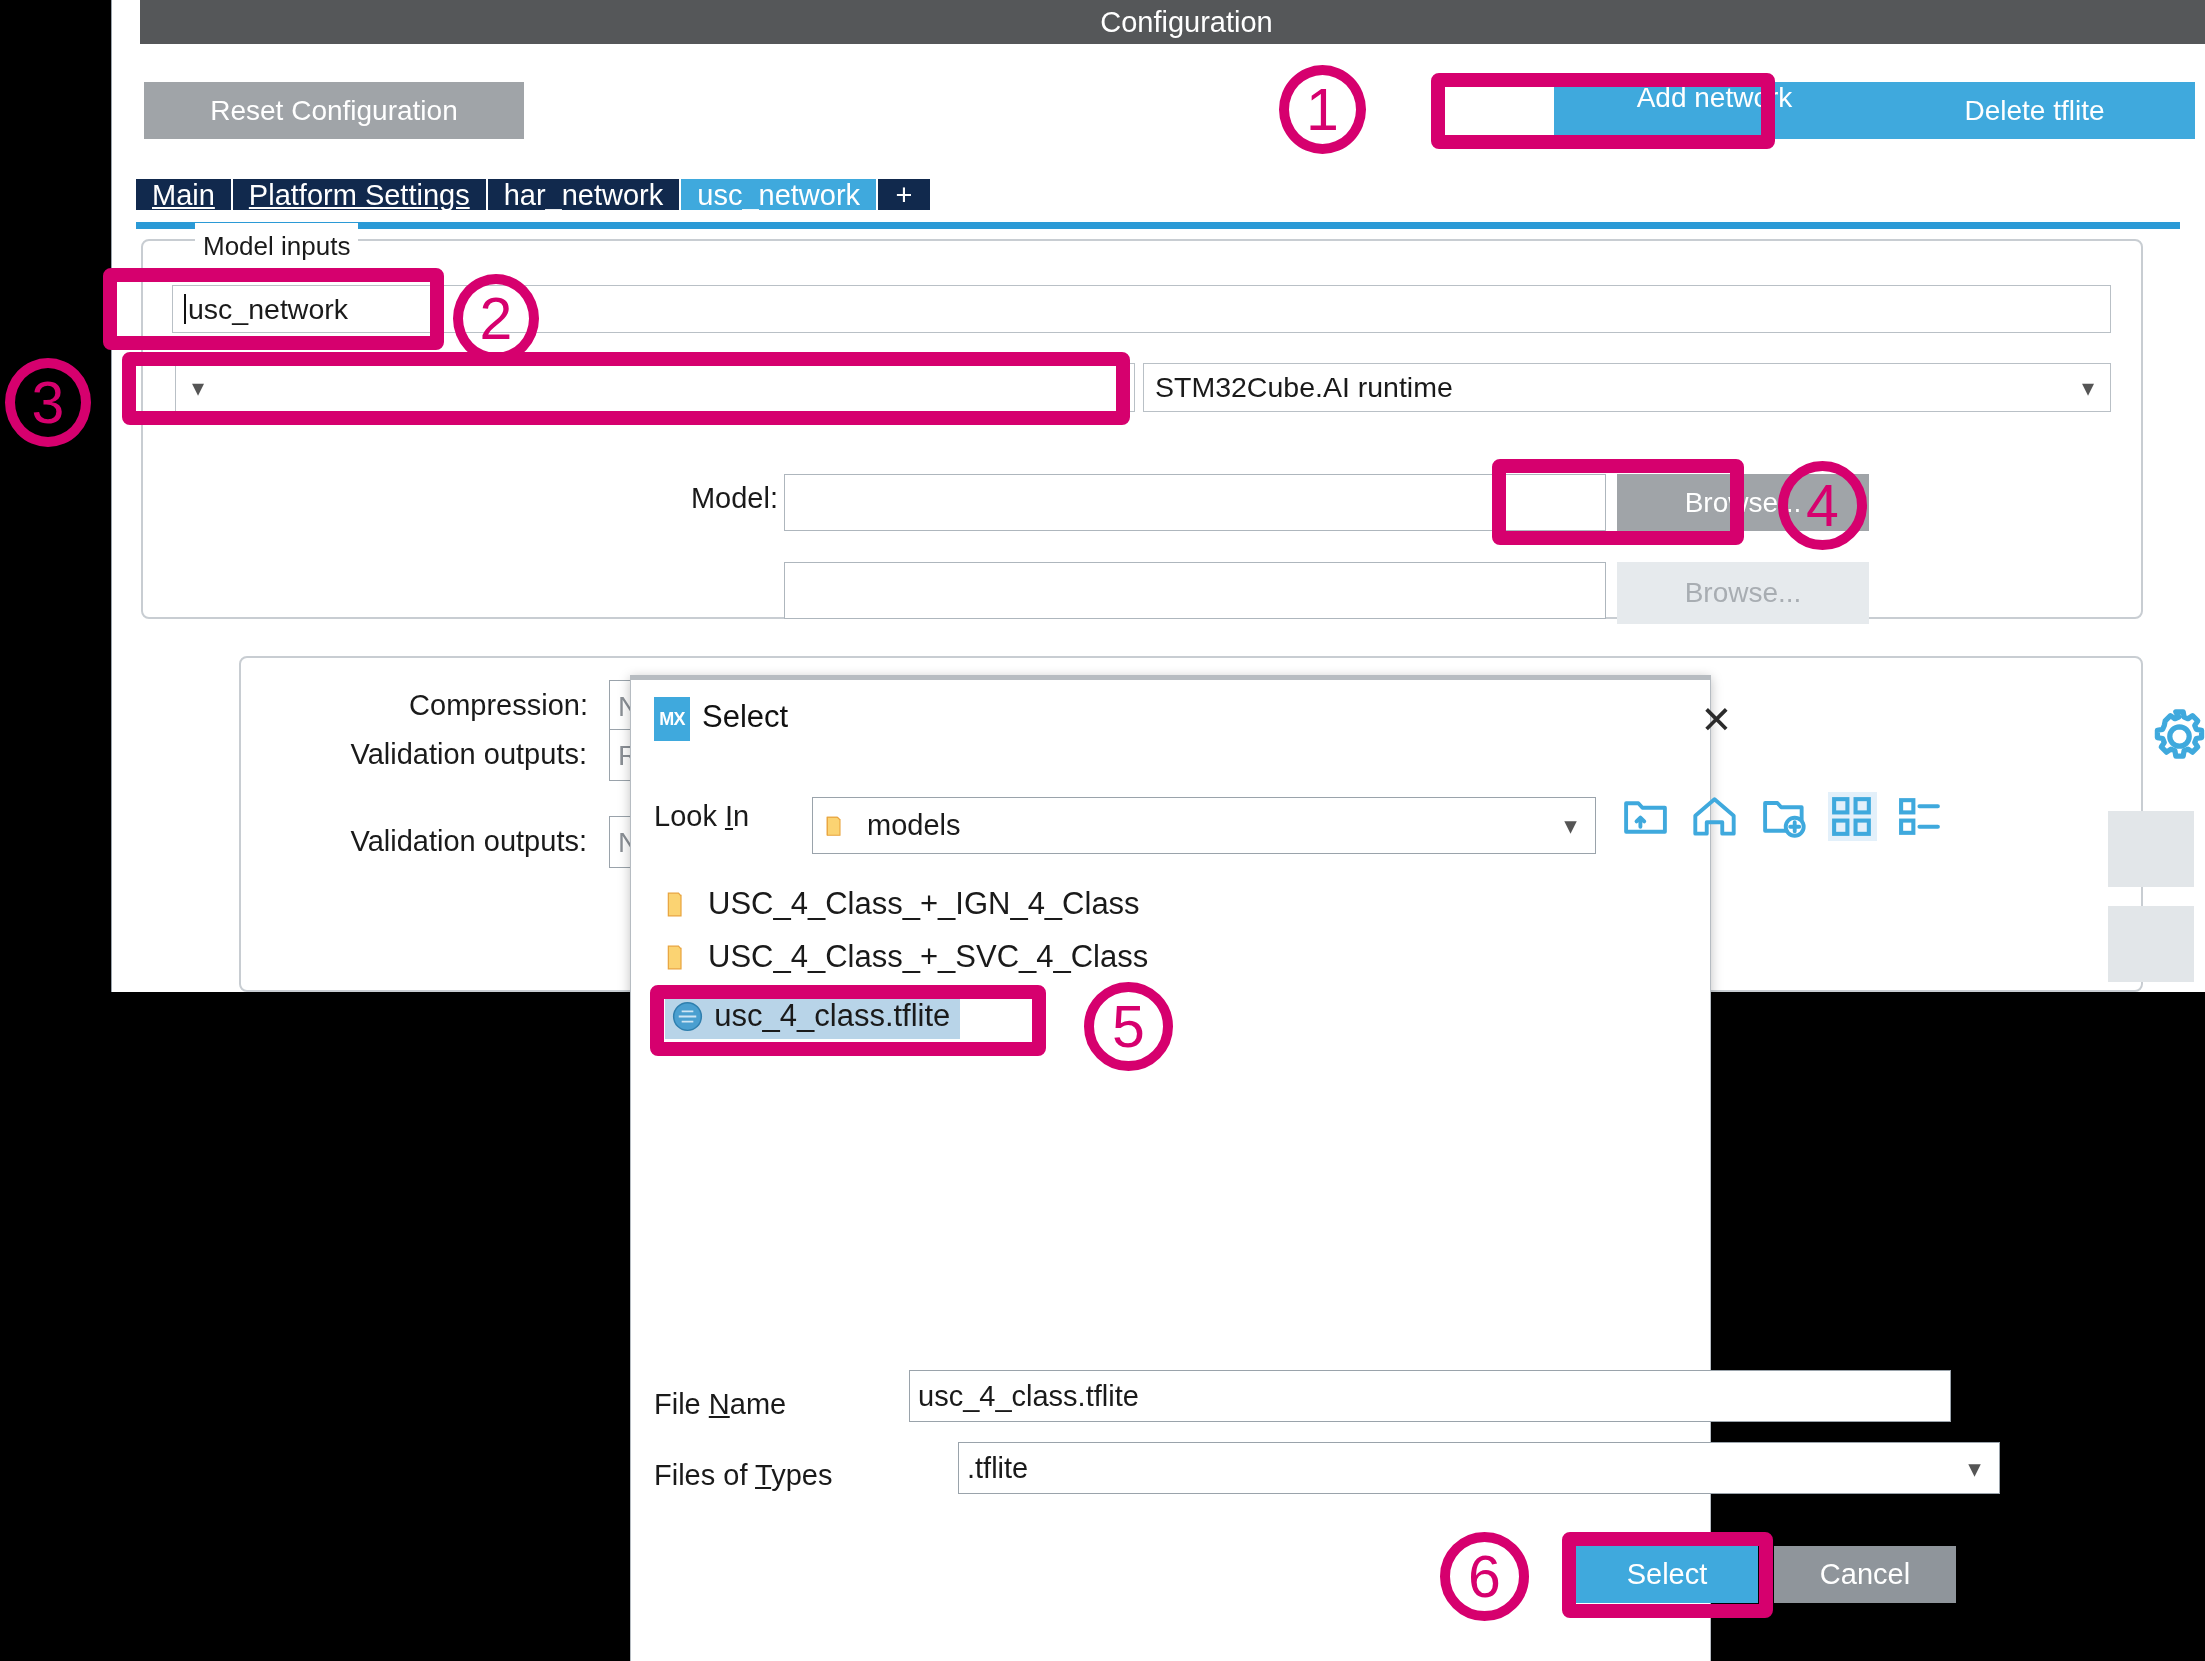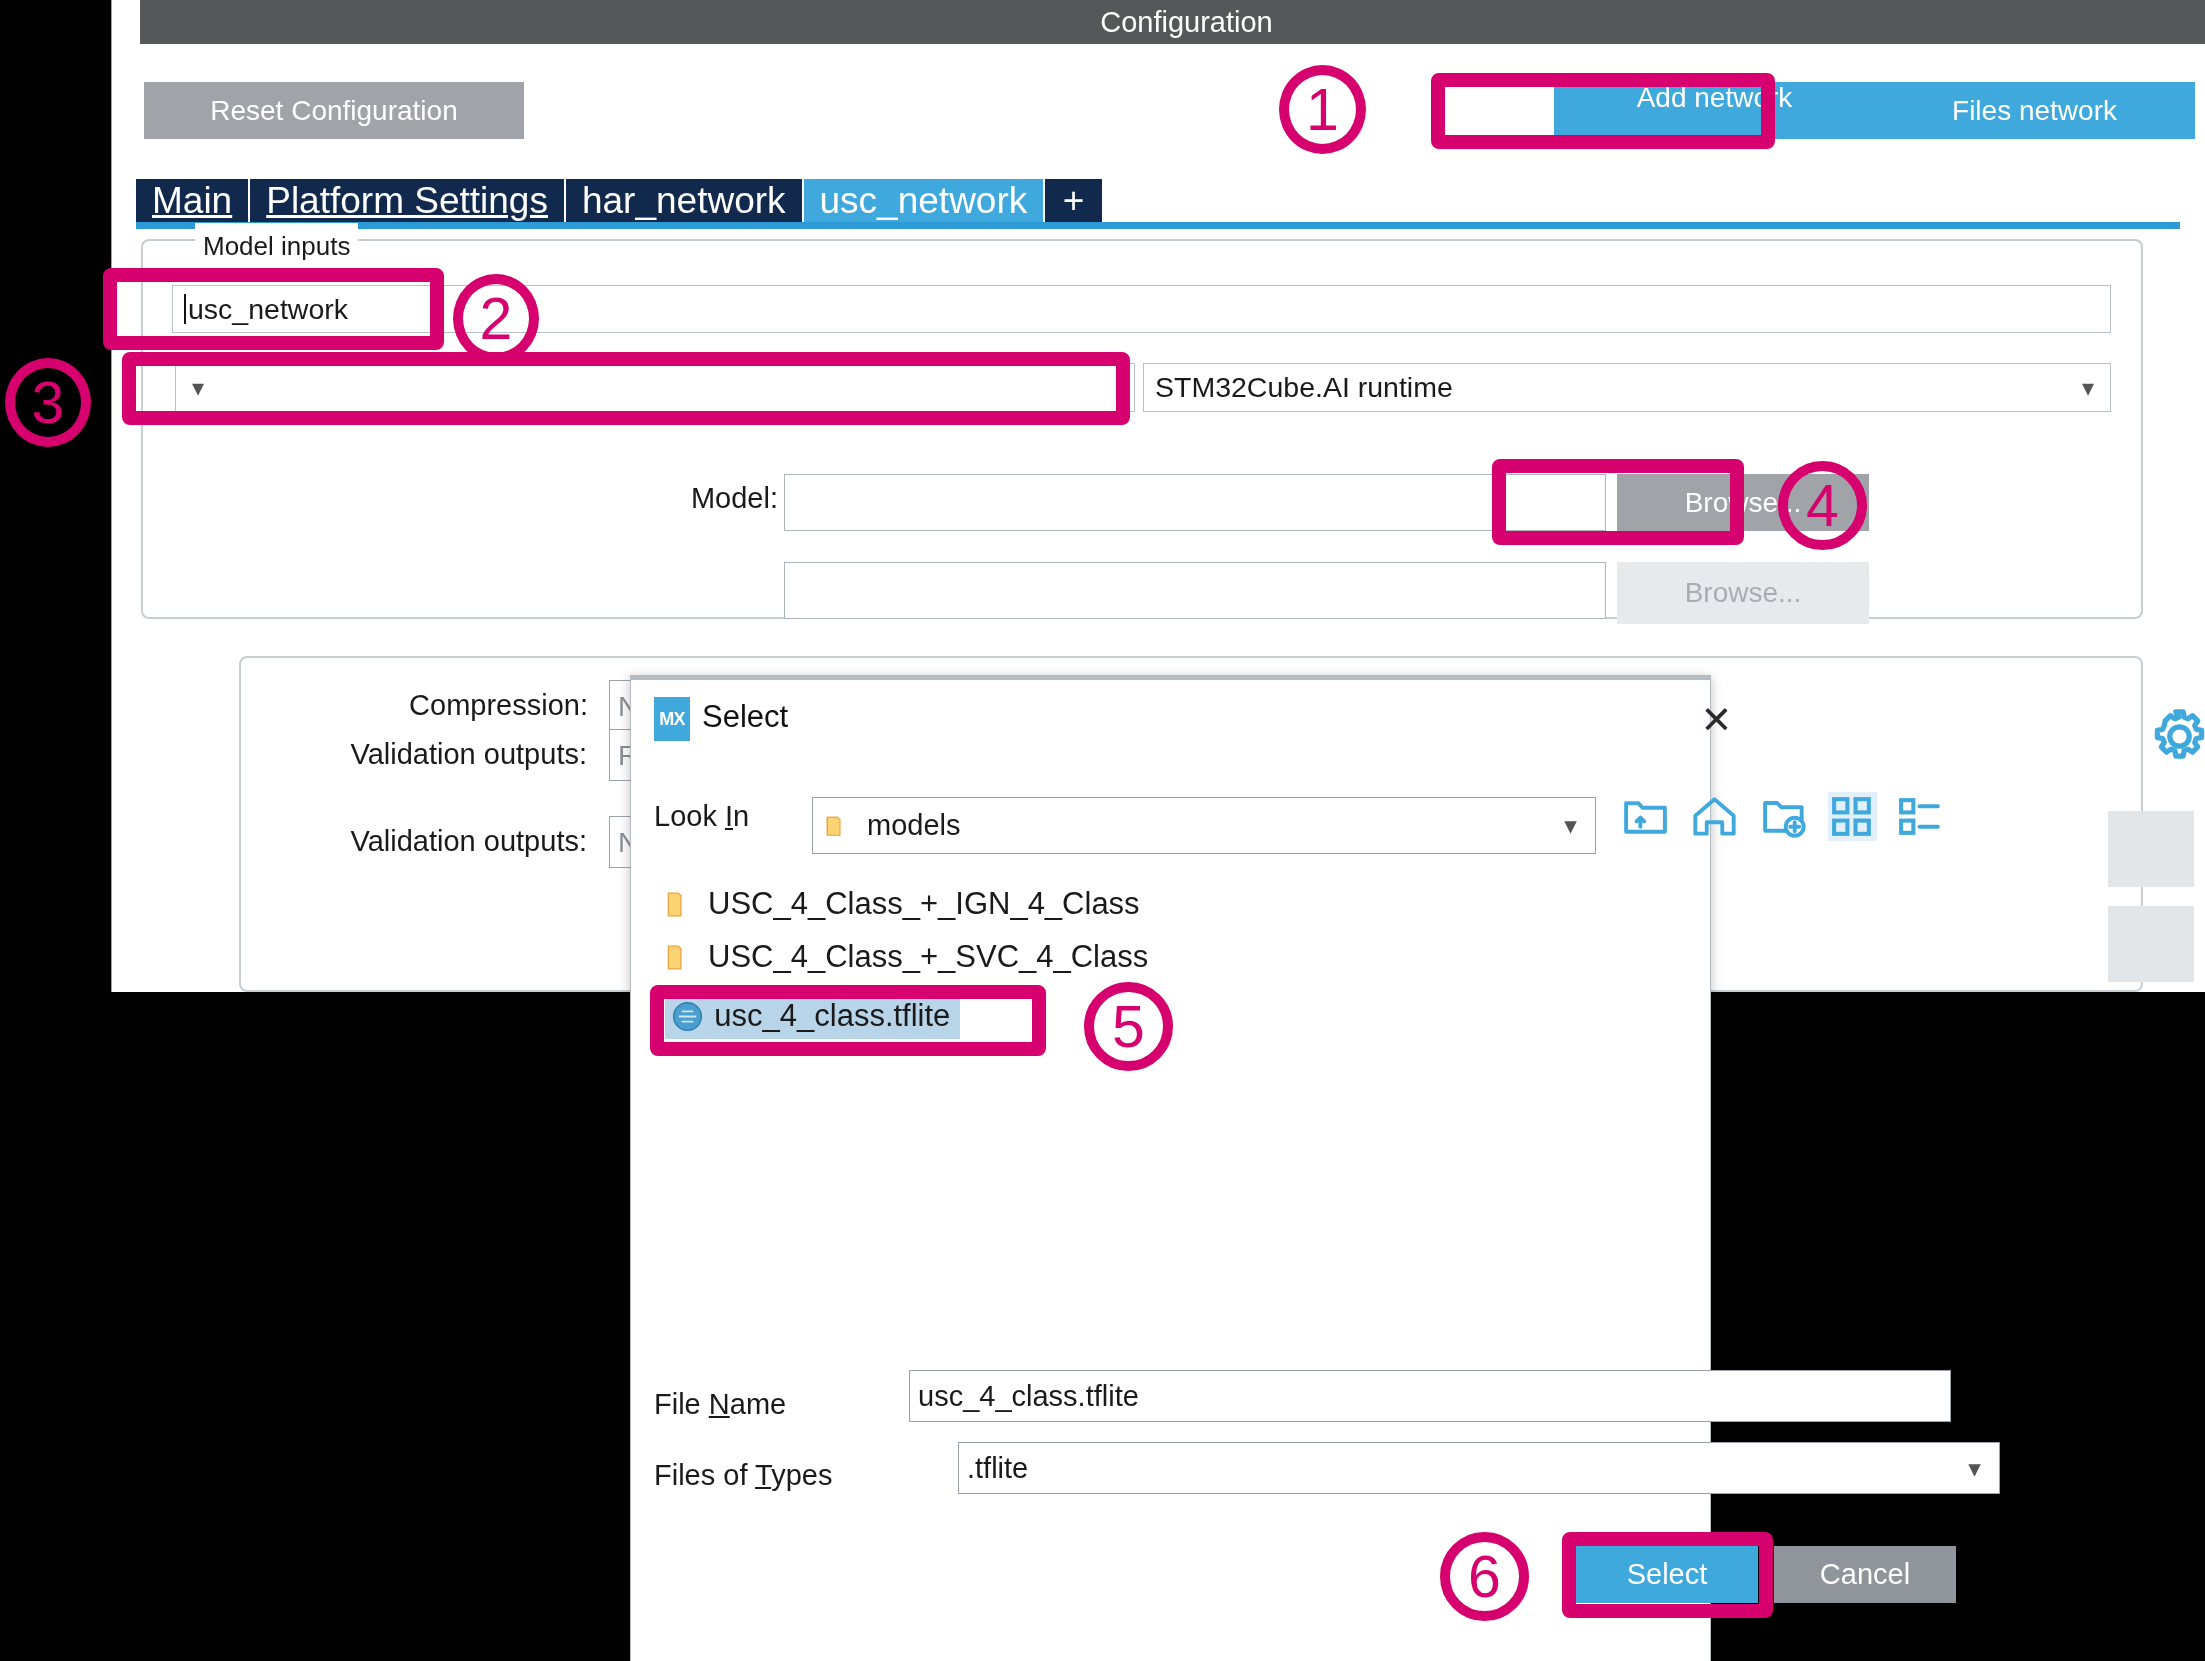--- a/index.html
+++ b/index.html
@@ -44,24 +44,24 @@
     left:1762px;top:82px;width:321px;height:57px;
     background:#3fa9dd;color:#ffffff;font-size:28px;
     display:flex;align-items:center;justify-content:center;
   }
 
   
   #tabstrip{
     left:24px;top:179px;width:2044px;height:43px;
   }
   .tab{
-    float:left;height:43px;
+    float:left;height:31px;
     background:#11294d;color:#ffffff;
-    font-size:37px;
-    display:flex;align-items:center;justify-content:center;
+    font-size:29px;
+    display:flex;align-items:flex-start;justify-content:center;
     padding:0 16px;box-sizing:border-box;
     border-right:2.4px solid #ffffff;
   }
   .tab.underlined span{text-decoration:underline;}
   .tab.active{background:#3fa9dd;}
   .tab.plus{padding:0 17.4px;}
   #tab-underline{
     left:24px;top:222px;width:2044px;height:7.1px;background:#2b9ad6;
   }
 
@@ -272,21 +272,21 @@
 
   <div class="abs" id="reset-config-btn">
     <span>Reset Configuration</span>
   </div>
 
   <div class="abs" id="add-network-btn">
     <span>Add network</span>
   </div>
 
   <div class="abs" id="delete-network-btn">
-    <span>Files network</span>
+    <span>Delete tflite</span>
   </div>
 
   <div class="abs" id="tabstrip">
     <div class="tab underlined">
         <span>Main</span>
       </div>
     <div class="tab underlined">
         <span>Platform Settings</span>
       </div>
     <div class="tab">

